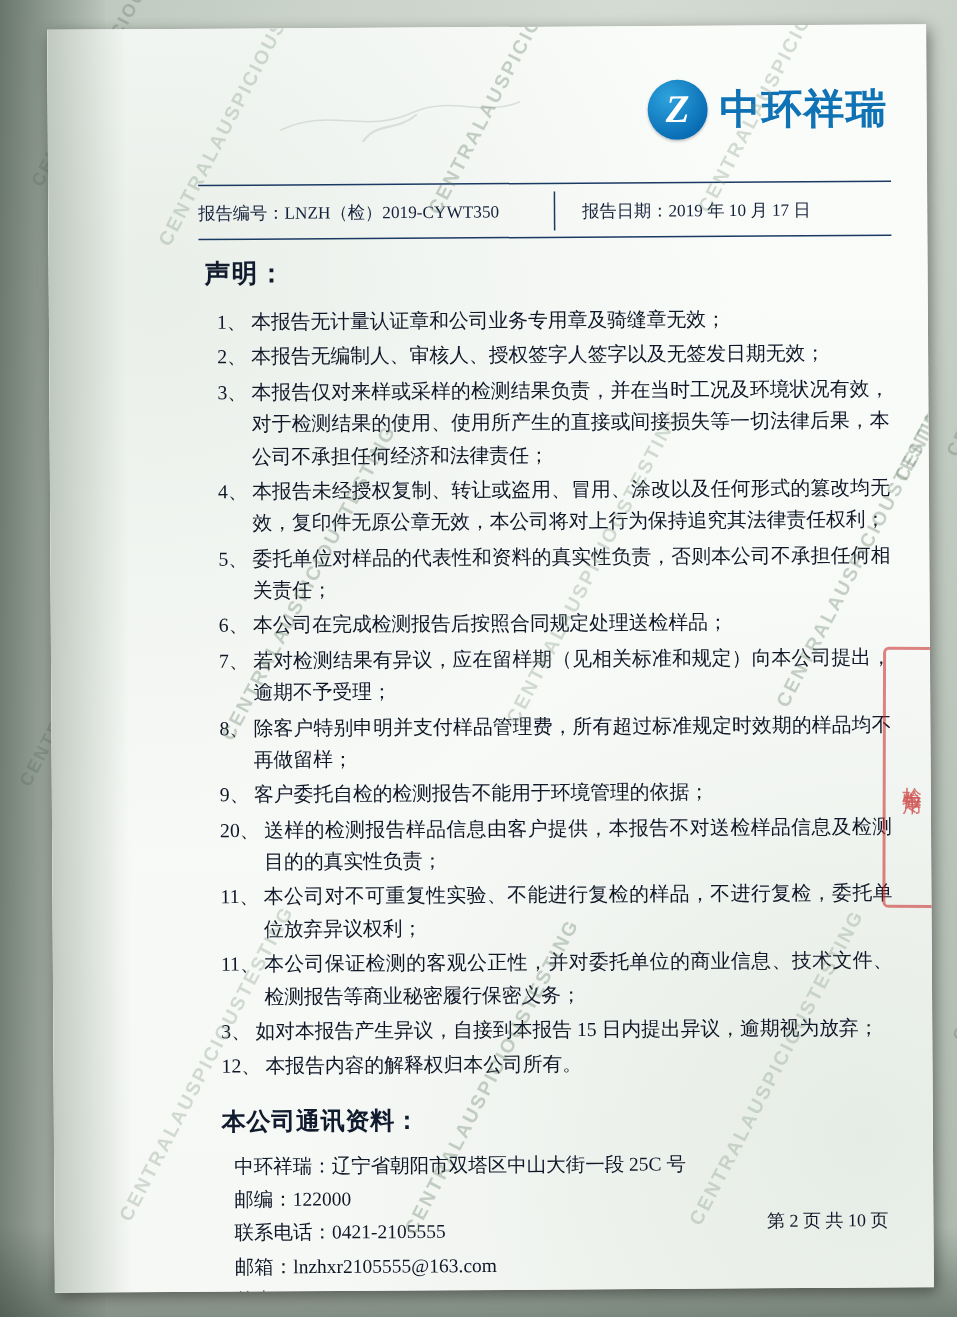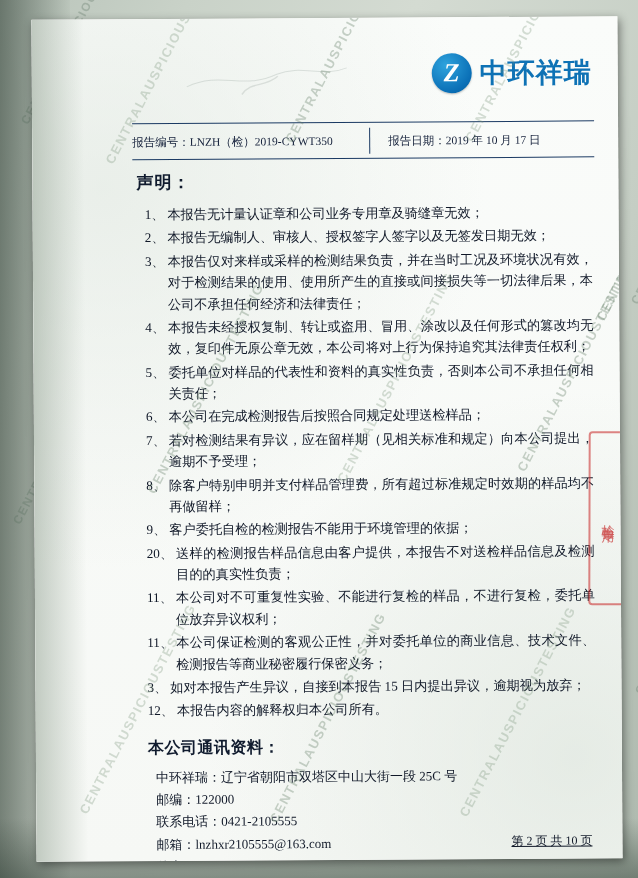--- a/index.html
+++ b/index.html
@@ -181,24 +181,23 @@
     line-height: 1.72;
     color: #101828;
     display: flex;
   }
   .c-label { flex: 0 0 auto; }
   .c-value { flex: 1 1 auto; }
 
   .page-footer {
     position: absolute;
     right: 30px;
-    bottom: 9px;
+    bottom: 36px;
     font-size: 12px;
     color: #101828;
-    text-decoration: underline;
   }
 
   
   .stamp {
     position: absolute;
     right: -6px;
     top: 415px;
     width: 34px;
     height: 170px;
     border: 2px solid rgba(200,40,40,0.75);

